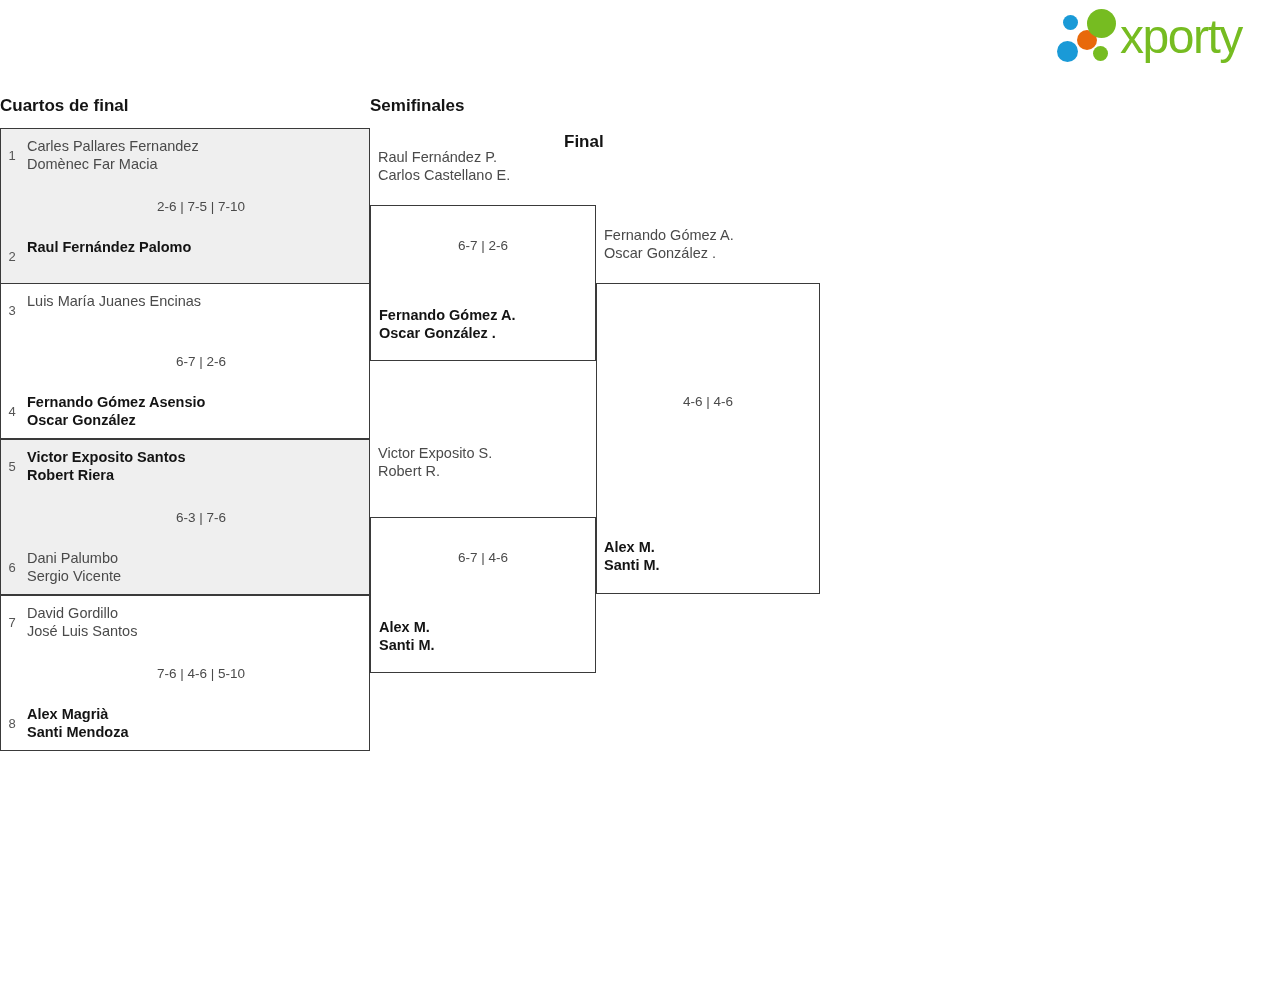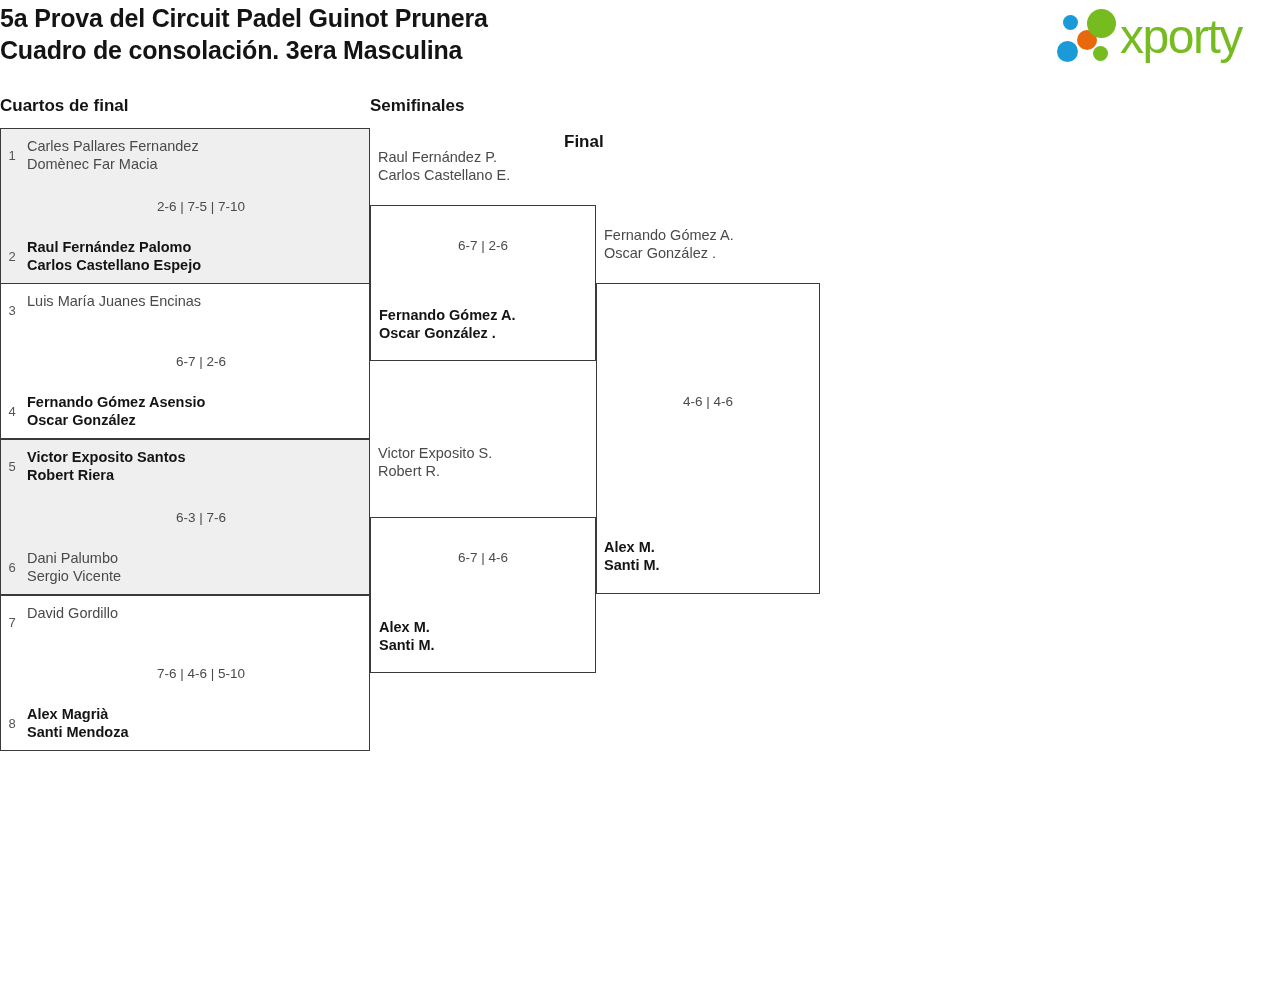--- a/index.html
+++ b/index.html
@@ -150,24 +150,20 @@
     position: absolute;
   }
   .slot .players { padding-left: 8px; }
   .slot .player { font-size: 14.5px; line-height: 18px; }
 </style>
 </head>
 <body>
 
 <div id="header">
 
-  <div id="title-block">
-    <div class="title-line">5a Prova del Circuit Padel Guinot Prunera</div>
-    <div class="title-line">Cuadro de consolación. 3era Masculina</div>
-  </div>
 
   <div id="logo">
     <div id="logo-dots">
       <div class="dot" style="left:13px;  top:9px;  width:15px; height:15px; background:#1a9ad7;"></div>
       <div class="dot" style="left:27px;  top:24px; width:20px; height:20px; background:#e8690b;"></div>
       <div class="dot" style="left:37px;  top:3px;  width:29px; height:29px; background:#76bc21;"></div>
       <div class="dot" style="left:7px;  top:35px; width:21px; height:21px; background:#1a9ad7;"></div>
       <div class="dot" style="left:43px; top:40px; width:15px; height:15px; background:#76bc21;"></div>
     </div>
     <div id="logo-wordmark">xporty</div>
@@ -187,21 +183,20 @@
       <div class="players">
         <div class="player">Carles Pallares Fernandez</div>
         <div class="player">Domènec Far Macia</div>
       </div>
     </div>
     <div class="score">2-6 | 7-5 | 7-10</div>
     <div class="team bottom winner">
       <div class="seed">2</div>
       <div class="players">
         <div class="player">Raul Fernández Palomo</div>
-        <div class="player">Carlos Castellano Espejo</div>
       </div>
     </div>
   </div>
 
   <div class="match r1 boxed" style="top:283px;">
     <div class="team top">
       <div class="seed">3</div>
       <div class="players">
         <div class="player">Luis María Juanes Encinas</div>
       </div>
@@ -232,20 +227,21 @@
         <div class="player">Sergio Vicente</div>
       </div>
     </div>
   </div>
 
   <div class="match r1 boxed" style="top:595px;">
     <div class="team top">
       <div class="seed">7</div>
       <div class="players">
         <div class="player">David Gordillo</div>
+        <div class="player">José Luis Santos</div>
       </div>
     </div>
     <div class="score">7-6 | 4-6 | 5-10</div>
     <div class="team bottom winner">
       <div class="seed">8</div>
       <div class="players">
         <div class="player">Alex Magrià</div>
         <div class="player">Santi Mendoza</div>
       </div>
     </div>

